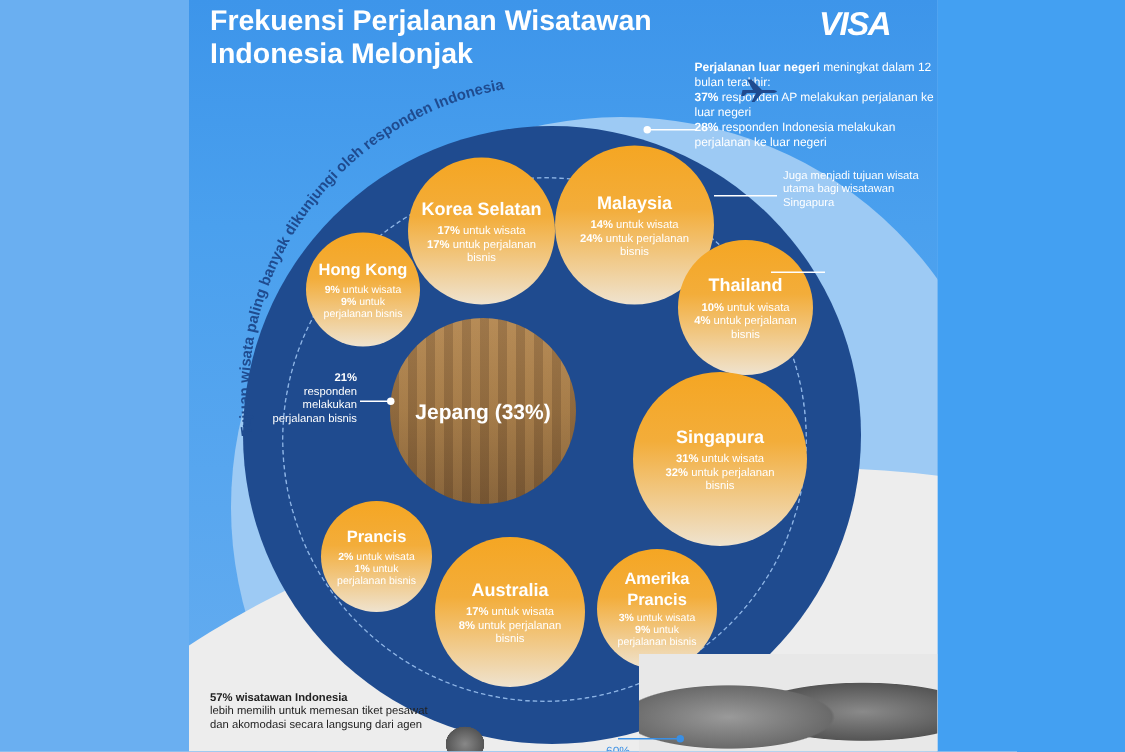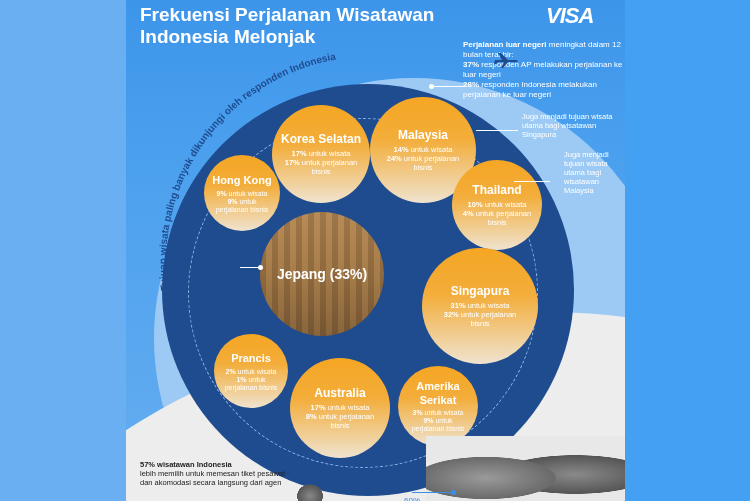--- a/index.html
+++ b/index.html
@@ -199,34 +199,37 @@
     <div class="line" style="width:60px;"><b>1%</b><span> untuk perjalanan bisnis</span></div>
   </div>
 
   <div class="bubble" style="left:164px; top:358px; width:100px; height:100px;">
     <div class="name">Australia</div>
     <div class="line"><b>17%</b><span> untuk wisata</span></div>
     <div class="line" style="width:80px;"><b>8%</b><span> untuk perjalanan bisnis</span></div>
   </div>
 
   <div class="bubble sm" style="left:272px; top:366px; width:80px; height:80px;">
-    <div class="name" style="width:60px; margin-bottom:2px;">Amerika Serikat</div>
+    <div class="name" style="width:60px; margin-bottom:2px;">Amerika Prancis</div>
     <div class="line"><b>3%</b><span> untuk wisata</span></div>
     <div class="line" style="width:62px;"><b>9%</b><span> untuk perjalanan bisnis</span></div>
   </div>
 
   <div class="jepang">
     <div class="name">Jepang (33%)</div>
   </div>
 
   <div class="note-line" style="left:350px; top:130px; width:42px;"></div>
   <div class="note" style="left:396px; top:112px; width:100px;">Juga menjadi tujuan wisata utama bagi wisatawan Singapura</div>
   <div class="note-line" style="left:388px; top:181px; width:36px;"></div>
-  <div class="note" style="left:438px; top:150px; width:60px;">Juga menjadi tujuan wisata utama bagi wisatawan Malaysia</div>
-
+
+  <div class="left-note">
+    <b>21%</b><br>
+    <span>responden melakukan perjalanan bisnis</span>
+  </div>
   <div class="note-line" style="left:114px; top:267px; width:20px;"></div>
   <div class="dot" style="left:132px; top:265px;"></div>
 
   <div class="bottom-text">
     <b>57% wisatawan Indonesia</b><br>
     <span>lebih memilih untuk memesan tiket pesawat dan akomodasi secara langsung dari agen</span>
   </div>
   <div class="photo-small"></div>
   <div class="photo"></div>
   <div class="stat-60">60%</div>

